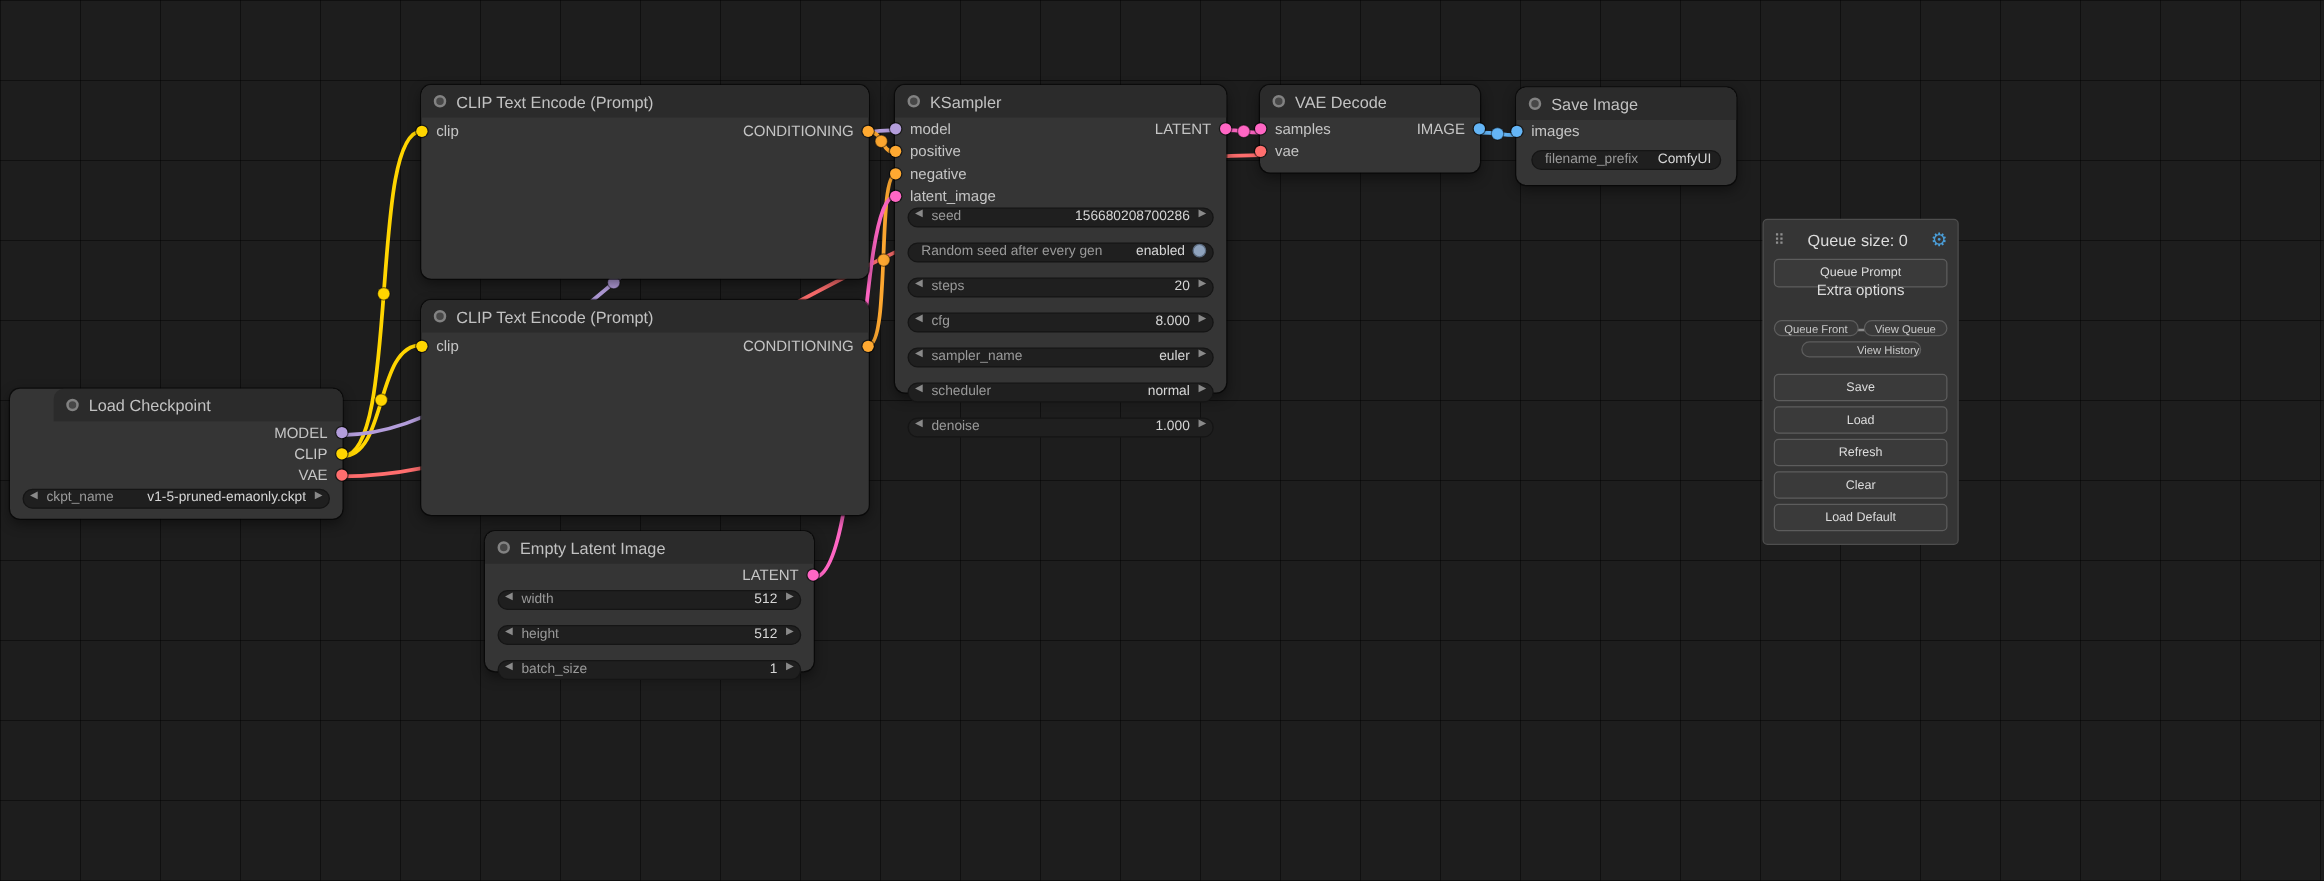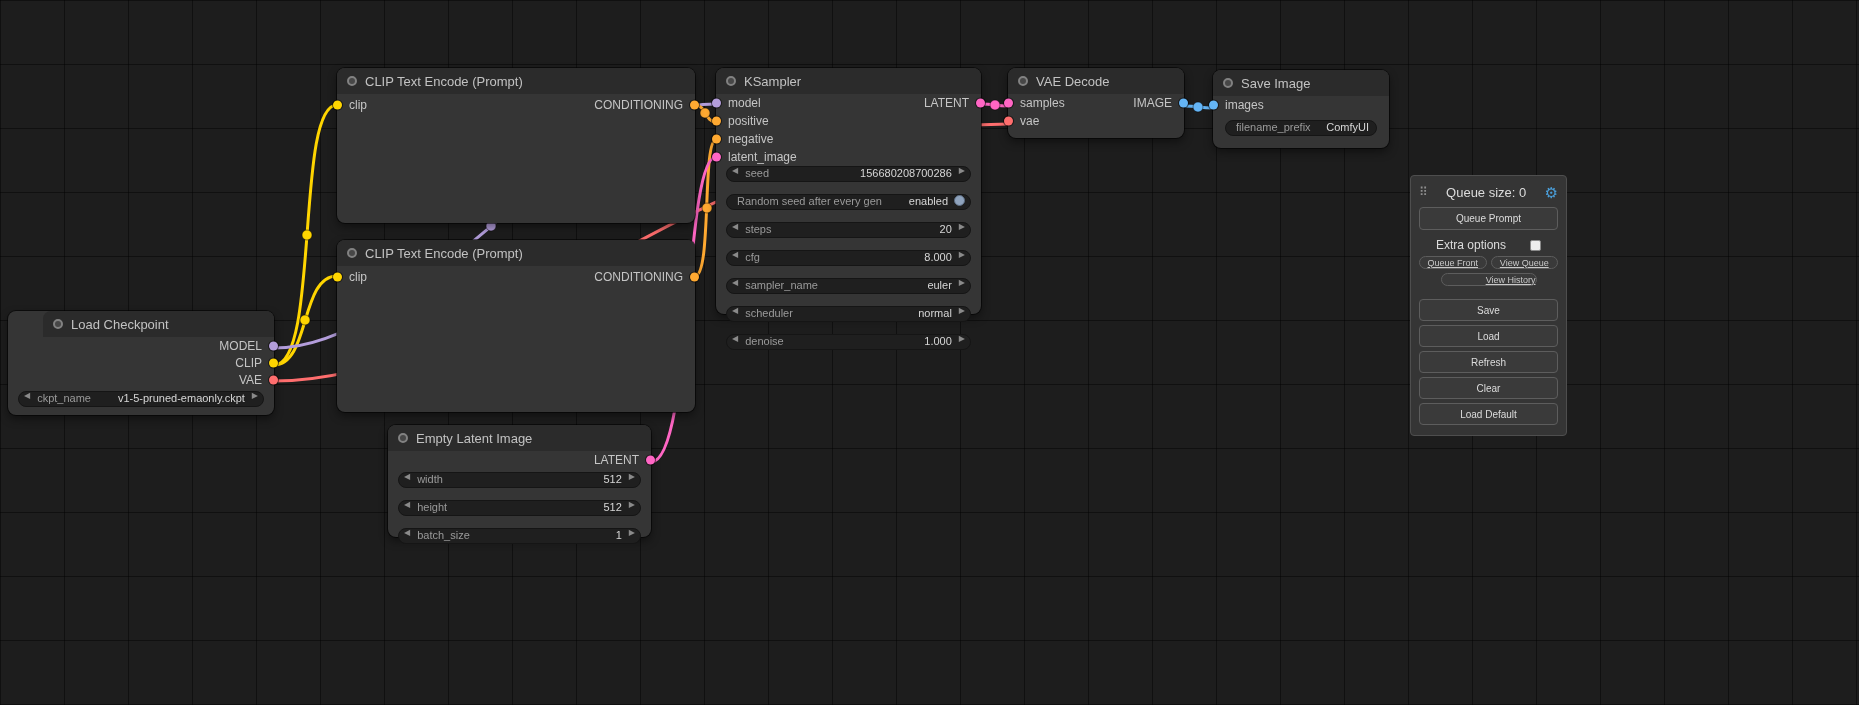--- a/index.html
+++ b/index.html
@@ -87,28 +87,28 @@
     display:block; width:100%;
     background:#3a3a3a; border:1px solid #5d5d5d; border-radius:4px;
     color:#dcdcdc; font-family:inherit; font-size:10px; text-align:center;
     cursor:pointer;
   }
   .btn-big { height:23px; margin-top:5px; }
   .btn-action { height:22px; margin-top:4px; }
   .btn-action.first { margin-top:13px; }
   .extra-row {
     display:flex; align-items:center; justify-content:center; gap:24px;
-    font-size:12px; margin-top:8px; height:14px;
+    font-size:12px; margin-top:8px; height:14px;flex-direction:column;
   }
   .checkbox { width:11px; height:11px; background:#ededed; border:1px solid #8a8a8a; border-radius:2px; }
   .small-row { display:flex; gap:4px; margin-top:4px; justify-content:center; }
   .btn-small {
     flex:1; height:13px; font-size:9px; padding:0; border-radius:7px;
     background:#3a3a3a; border:1px solid #5d5d5d; color:#c9c9c9;
-    font-family:inherit; cursor:pointer;text-decoration:underline;
+    font-family:inherit; cursor:pointer;
   }
   .btn-small.history { flex:none; width:96px;text-align:right; }
 </style>
 </head>
 <body>
 
 <div class="canvas">
 
   <svg class="wires" width="1859" height="705" viewBox="0 0 1859 705">
     <g fill="none" stroke-width="3" stroke-linecap="round">

